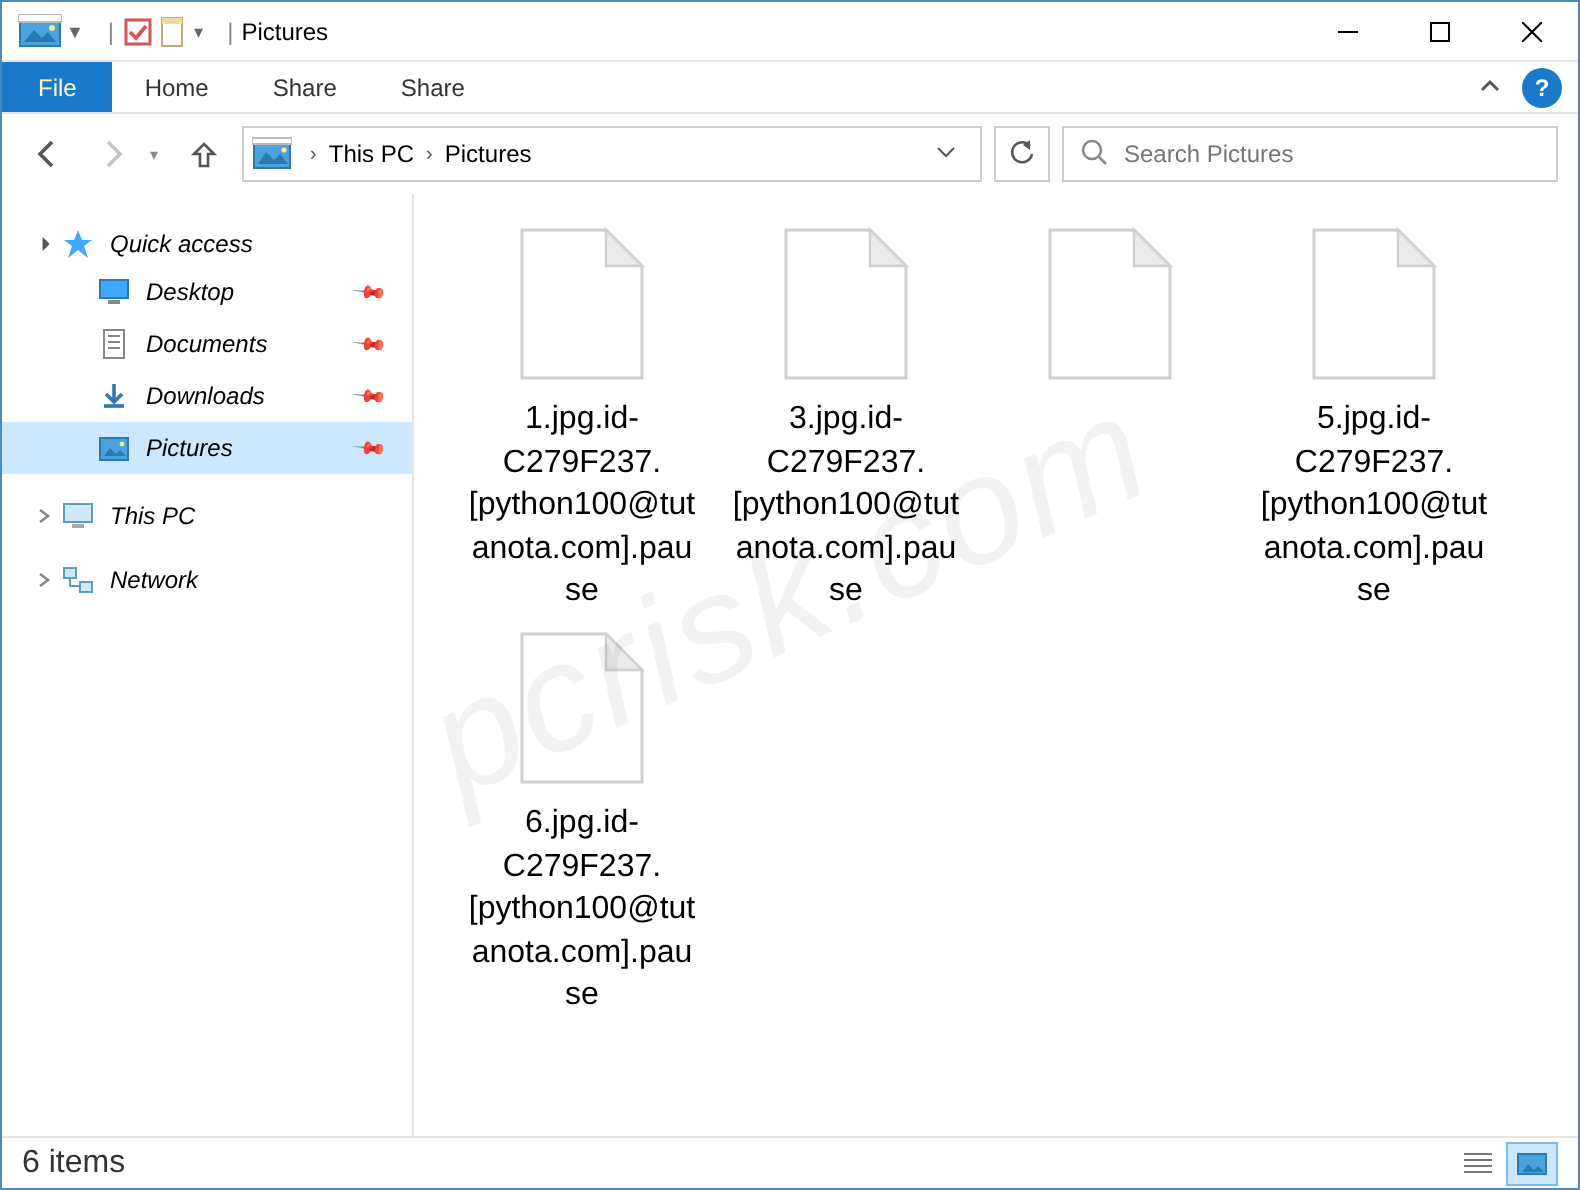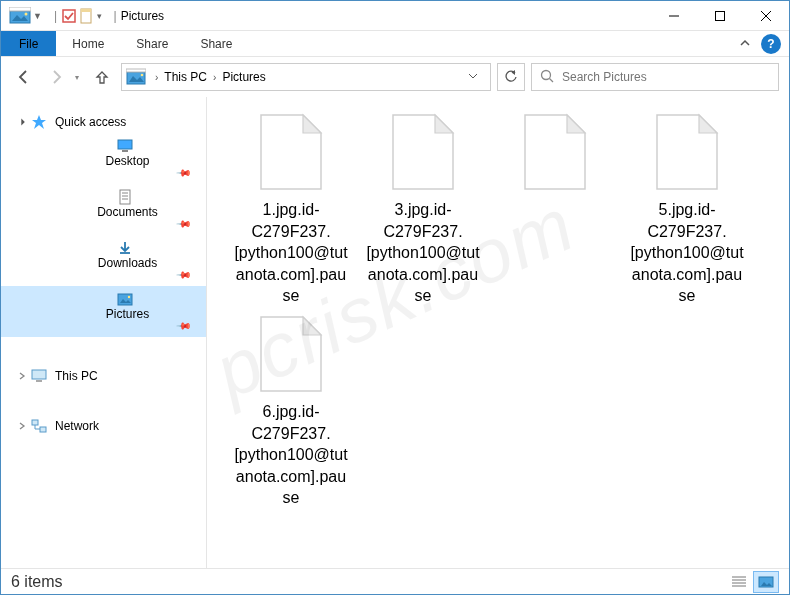--- a/index.html
+++ b/index.html
@@ -14,21 +14,21 @@
     .qat-check svg { width: 14px; height: 14px; }
     .qat-doc { width: 14px; height: 16px; display: inline-flex; align-items: center; justify-content: center; margin-right: 4px; }
     .qat-drop { font-size: 9px; color: #666; margin-right: 8px; }
     .titlebar-title { font-size: 12px; color: #000; }
     .titlebar-controls { margin-left: auto; display: flex; }
     .win-btn { width: 46px; height: 30px; display: flex; align-items: center; justify-content: center; cursor: default; }
     .win-btn svg { width: 10px; height: 10px; }
     
     
     .ribbon { height: 26px; display: flex; align-items: stretch; border-bottom: 1px solid #e5e5e5; padding-right: 8px; }
-    .file-tab { background: #1979ca; color: #000000; padding: 0 18px; display: flex; align-items: center; font-size: 12px; }
+    .file-tab { background: #1979ca; color: #fef9c3; padding: 0 18px; display: flex; align-items: center; font-size: 12px; }
     .ribbon-tab { padding: 0 16px; display: flex; align-items: center; font-size: 12px; color: #333; cursor: default; }
     .ribbon-spacer { flex: 1; }
     .ribbon-caret { width: 24px; display: flex; align-items: center; justify-content: center; color: #555; }
     .help-btn { width: 20px; height: 20px; border-radius: 50%; background: #1979ca; color: #fff; display: flex; align-items: center; justify-content: center; font-size: 12px; font-weight: bold; margin-left: 4px; align-self: center; }
     
     
     .navbar { height: 40px; display: flex; align-items: center; padding: 6px 10px; gap: 6px; }
     .nav-arrow { width: 26px; height: 26px; display: flex; align-items: center; justify-content: center; cursor: default; }
     .nav-arrow svg { width: 16px; height: 16px; }
     .nav-arrow.disabled svg { opacity: 0.35; }
@@ -43,28 +43,28 @@
     .addr-refresh { width: 28px; height: 28px; border: 1px solid #ccc; display: flex; align-items: center; justify-content: center; }
     .search-box { width: 248px; height: 28px; border: 1px solid #ccc; display: flex; align-items: center; padding: 0 8px; background: #fff; }
     .search-icon { margin-right: 8px; color: #666; }
     .search-input { border: none; outline: none; font-size: 12px; color: #888; flex: 1; font-style: normal; }
     
     
     .main { display: flex; height: calc(595px - 30px - 26px - 40px - 26px - 2px); }
     
     
     .sidebar { width: 206px; border-right: 1px solid #e5e5e5; padding-top: 14px; overflow: hidden; }
-    .side-group { margin-bottom: 28px; }
+    .side-group { margin-bottom: 10px; font-style: italic; }
     .side-head { display: flex; align-items: center; padding: 3px 0 3px 14px; cursor: default; }
     .side-head.lvl2 { padding-left: 14px; }
     .expand-caret { width: 14px; height: 14px; display: inline-flex; align-items: center; justify-content: center; margin-right: 2px; }
     .expand-caret svg { width: 10px; height: 10px; }
     .side-icon { width: 18px; height: 16px; margin-right: 6px; display: inline-flex; }
     .side-label { font-size: 12px; }
-    .side-item { display: flex; align-items: center; padding: 5px 0 5px 48px; cursor: default; position: relative; flex-direction: column; }
+    .side-item { display: flex; align-items: center; padding: 5px 0 5px 48px; cursor: default; position: relative; }
     .side-item.selected { background: #cce8ff; }
     .pin { margin-left: auto; margin-right: 16px; color: #888; font-size: 10px; transform: rotate(45deg); }
     
     
     .file-pane { flex: 1; padding: 14px 10px 0 26px; display: flex; flex-wrap: wrap; align-content: flex-start; gap: 6px 16px; }
     .file-item { width: 116px; display: flex; flex-direction: column; align-items: center; cursor: default; }
     .file-icon { width: 76px; height: 82px; margin-bottom: 6px; }
     .file-name { font-size: 16px; text-align: center; line-height: 1.35; word-wrap: break-word; width: 116px; }
     
     

